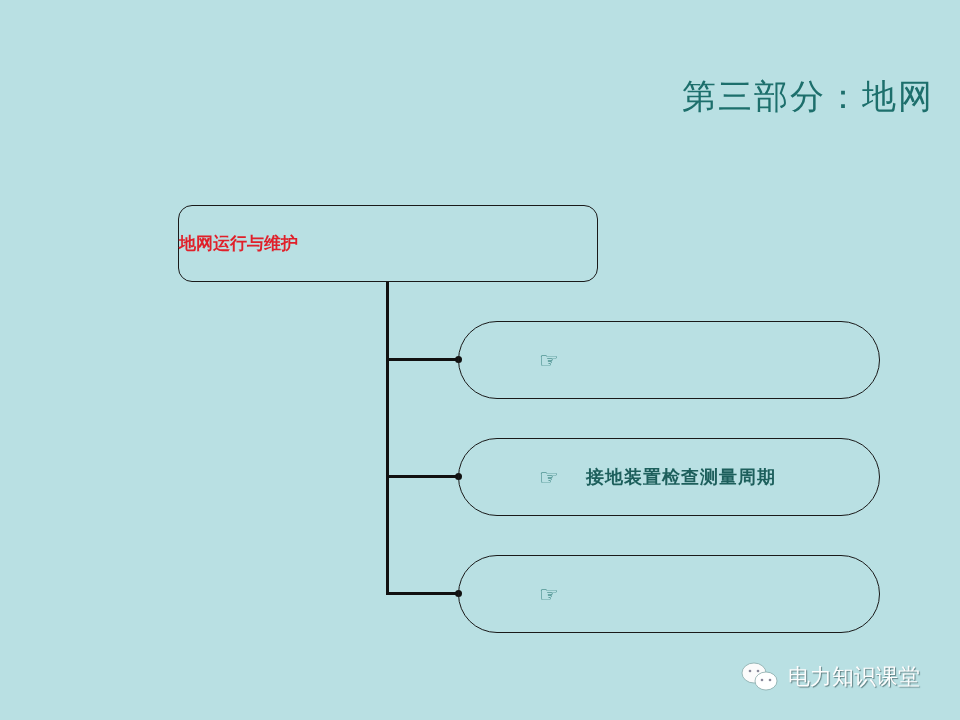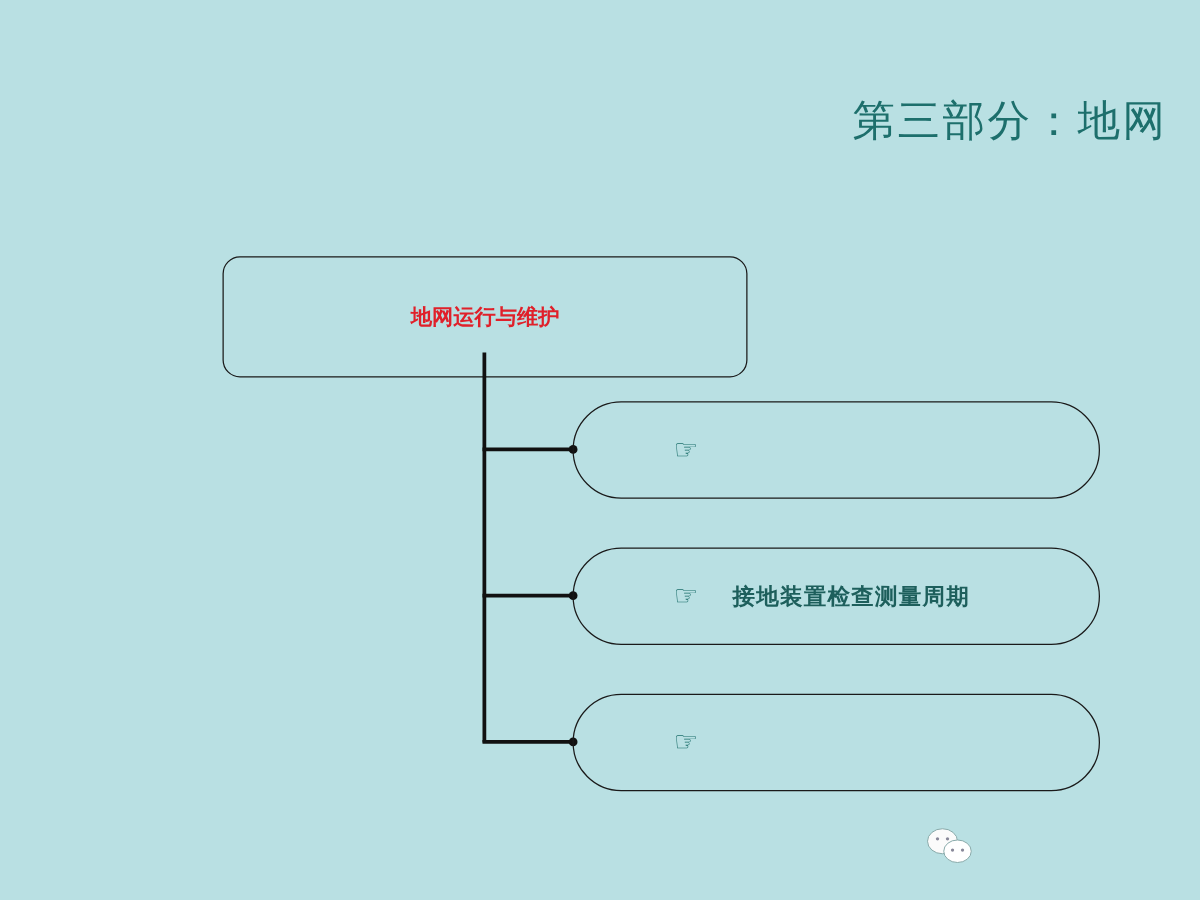--- a/index.html
+++ b/index.html
@@ -7,23 +7,23 @@
     width:960px; height:720px; position:relative; overflow:hidden;
     background:#b9e0e3;
     font-family:"DejaVu Serif", "Liberation Serif", serif;
   }
   .title {
     position:absolute; right:26px; top:74px;
     font-family:"DejaVu Sans", "Liberation Sans", sans-serif;
     font-size:34px; color:#1d6f6c; letter-spacing:2px;margin-left:13px;
   }
   .root-box {
-    position:absolute; left:178px; top:205px; width:420px; height:97px;
+    position:absolute; left:178px; top:205px; width:420px; height:77px;
     border:1.5px solid #1a1a1a; border-radius:14px; box-sizing:border-box;
-    display:flex; align-items:center; justify-content:center;
+    display:flex; align-items:center; 
   }
   .root-label { color:#e0202a; font-weight:bold; font-size:17px; }
   .trunk { position:absolute; left:386px; top:282px; width:3px; height:312px; background:#111; }
   .branch { position:absolute; left:386px; height:3px; width:73px; background:#111; }
   .dot { position:absolute; width:7px; height:7px; border-radius:50%; background:#111; }
   .child {
     position:absolute; left:458px; width:422px; height:78px;
     border:1.5px solid #1a1a1a; border-radius:39px; box-sizing:border-box;
     display:flex; align-items:center;
   }
@@ -73,13 +73,14 @@
 
 <div class="watermark">
   <svg width="40" height="34" viewBox="0 0 40 34">
     <ellipse cx="14" cy="13" rx="12" ry="10" fill="#fbfbfb" stroke="#8aa" stroke-width="0.8"></ellipse>
     <circle cx="10" cy="11" r="1.3" fill="#889"></circle>
       <circle cx="18" cy="11" r="1.3" fill="#889"></circle>
     <ellipse cx="26" cy="21" rx="11" ry="9" fill="#ffffff" stroke="#8aa" stroke-width="0.8"></ellipse>
     <circle cx="22" cy="20" r="1.3" fill="#889"></circle>
       <circle cx="30" cy="20" r="1.3" fill="#889"></circle>
   </svg>
+  <span class="wm-text">电力知识课堂</span>
 </div>
 
 </body></html>

